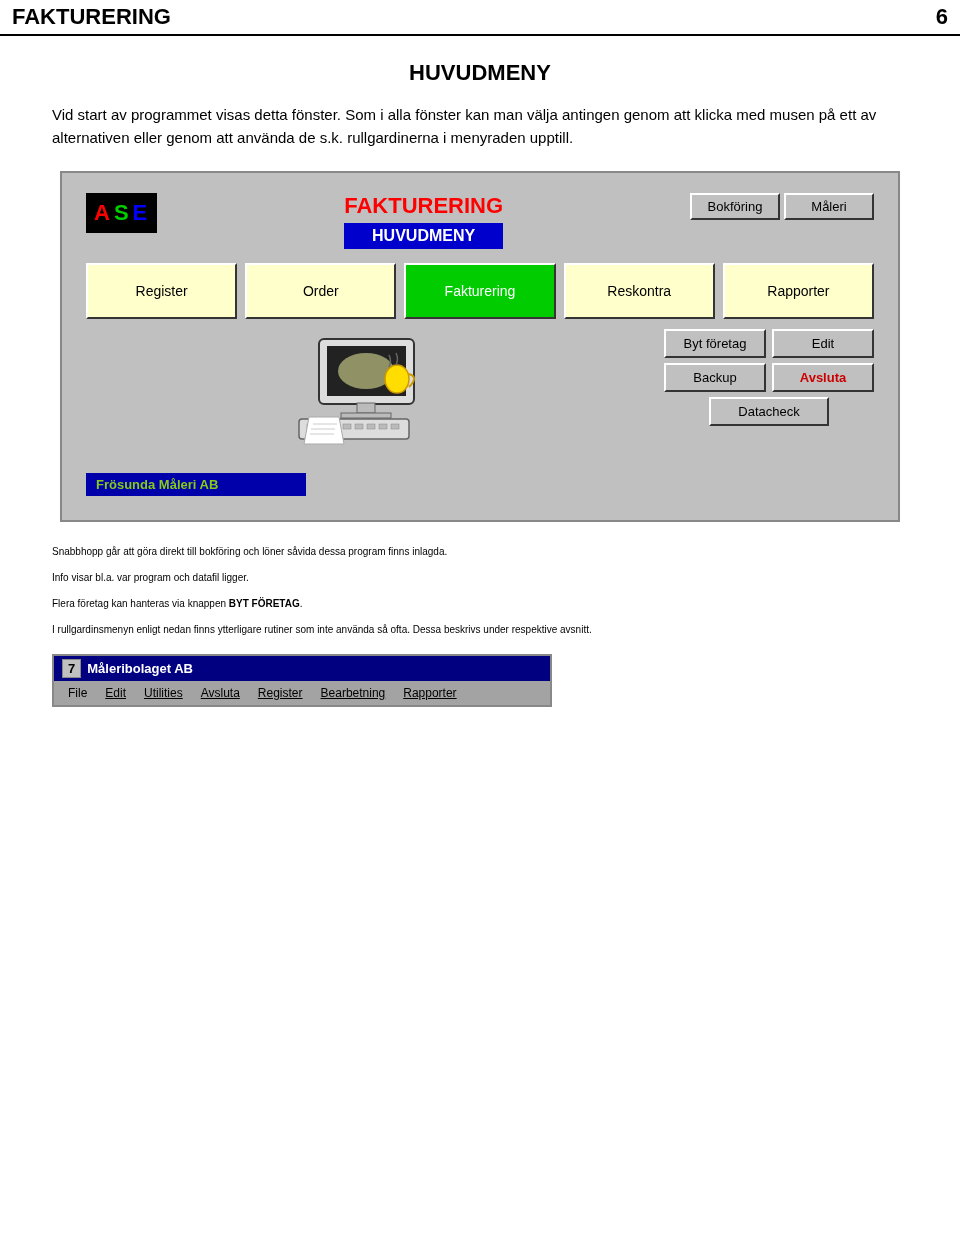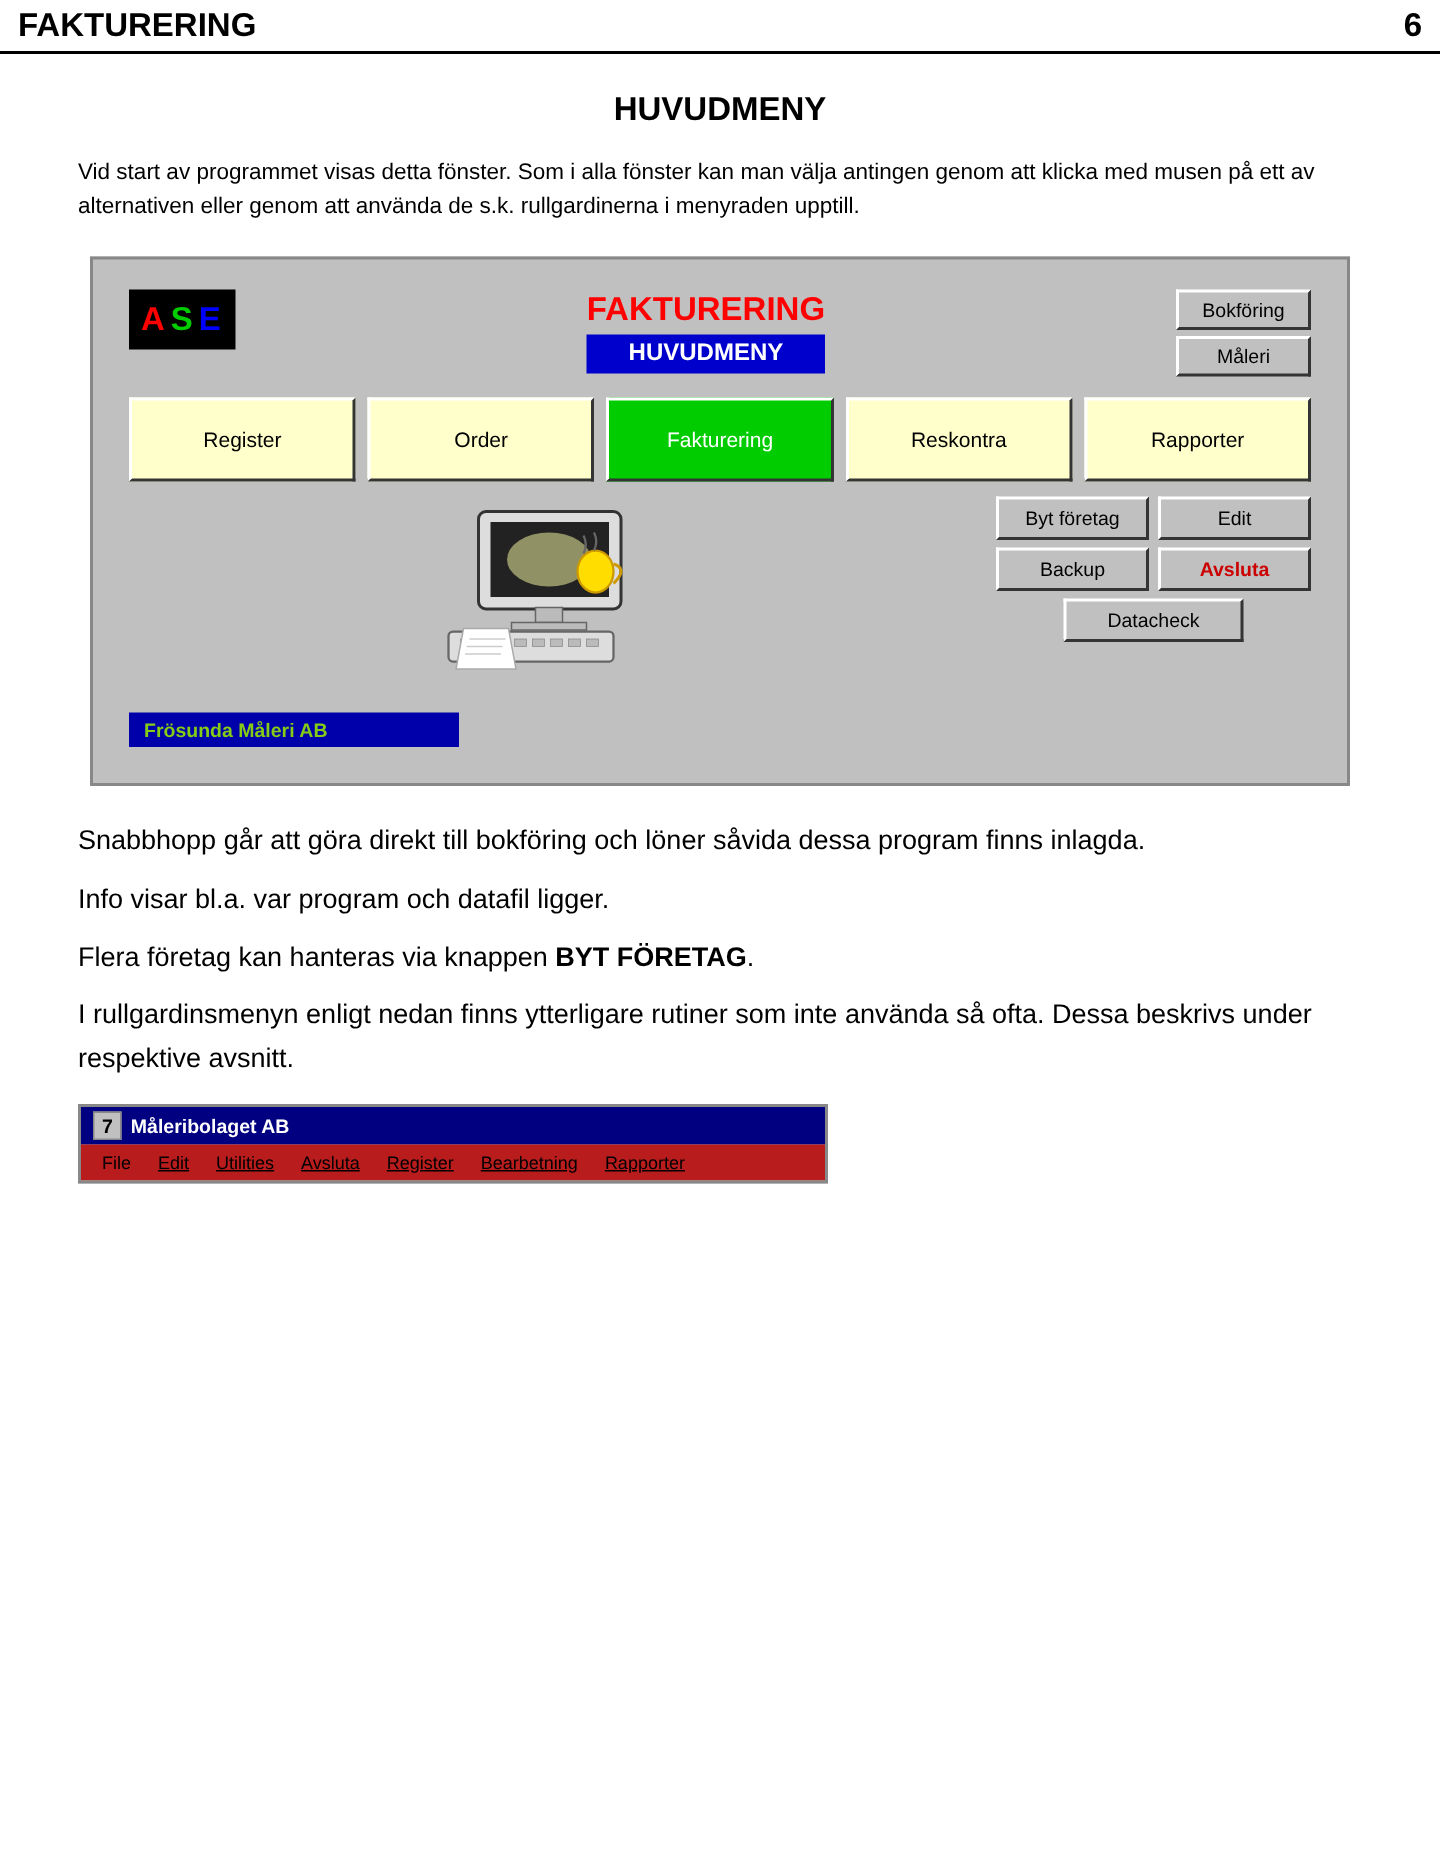--- a/index.html
+++ b/index.html
@@ -107,21 +107,21 @@
       background: #0000cc;
       color: #fff;
       font-size: 16px;
       font-weight: bold;
       padding: 4px 28px;
       margin-top: 4px;
     }
 
     .right-buttons {
       display: flex;
-      flex-direction: column;
+      flex-direction: row;
       gap: 4px;
     }
 
     .btn-win {
       background: #c0c0c0;
       border: 2px outset #fff;
       border-right-color: #888;
       border-bottom-color: #888;
       padding: 4px 14px;
       font-size: 13px;
@@ -217,21 +217,21 @@
       font-weight: bold;
       padding: 4px 10px;
       margin-top: 14px;
       display: inline-block;
       min-width: 220px;
     }
 
     
     .body-text {
       margin: 16px 0 8px 0;
-      font-size: 18px;
+      font-size: 10px;
       line-height: 1.6;
     }
     .body-text p {
       margin-bottom: 10px;
     }
     .bold-text {
       font-weight: bold;
       font-variant: small-caps;
     }
 
@@ -258,21 +258,21 @@
       color: #000;
       font-weight: bold;
       font-size: 13px;
       padding: 1px 5px;
       border: 1px solid #888;
     }
     .taskbar-menu {
       display: flex;
       gap: 2px;
       padding: 3px 6px;
-      background: #b91c1c;
+      background: #a3a3a3;
       font-size: 12px;
     }
     .taskbar-menu-item {
       padding: 2px 8px;
       cursor: pointer;
       text-decoration: underline;
     }
     .taskbar-menu-item:first-child {
       text-decoration: none;
     }

